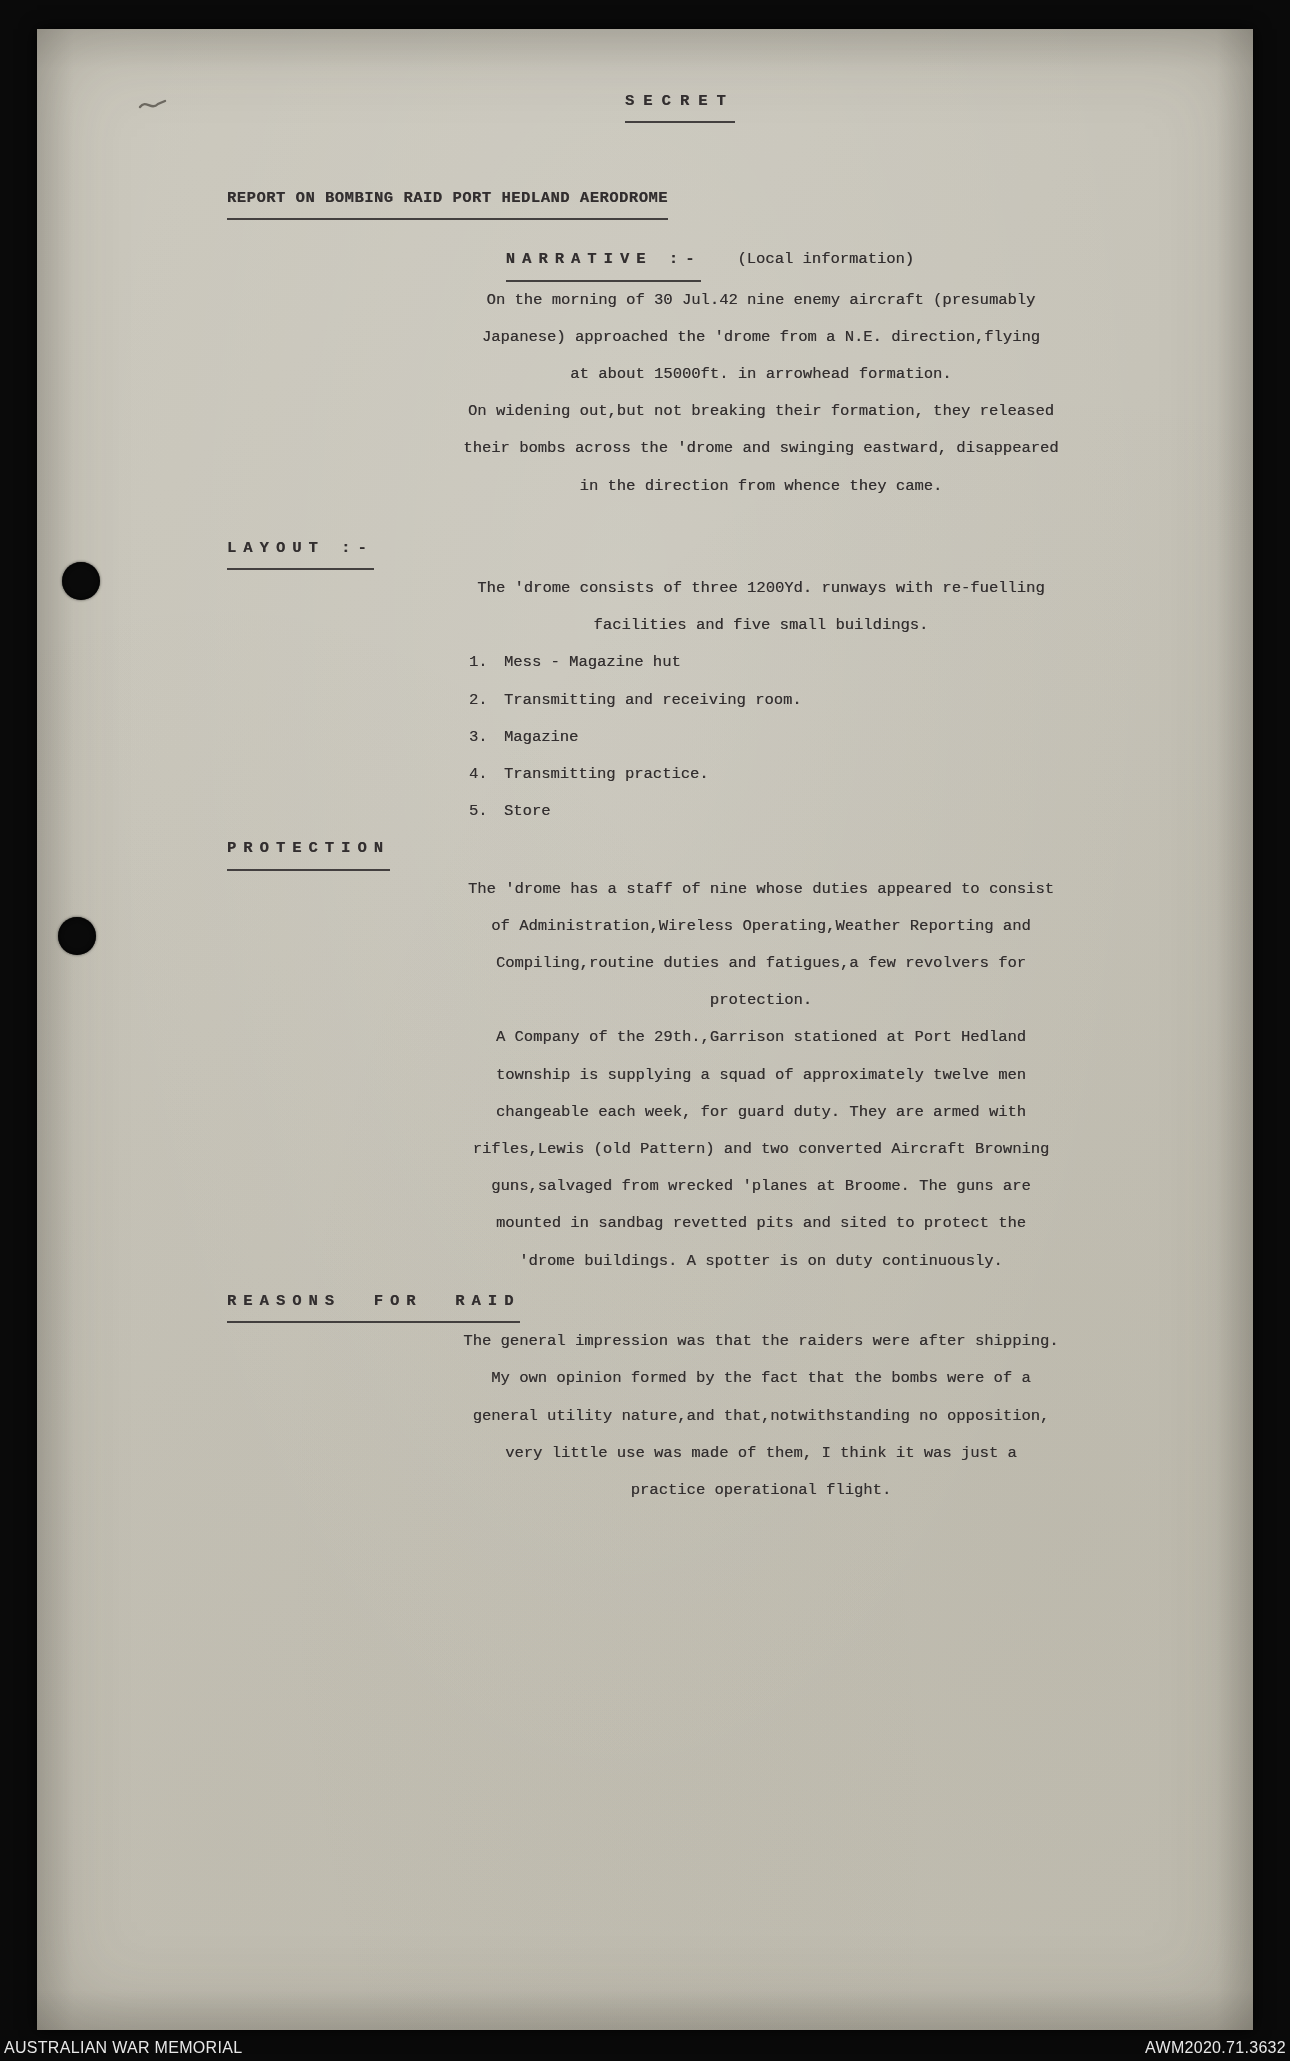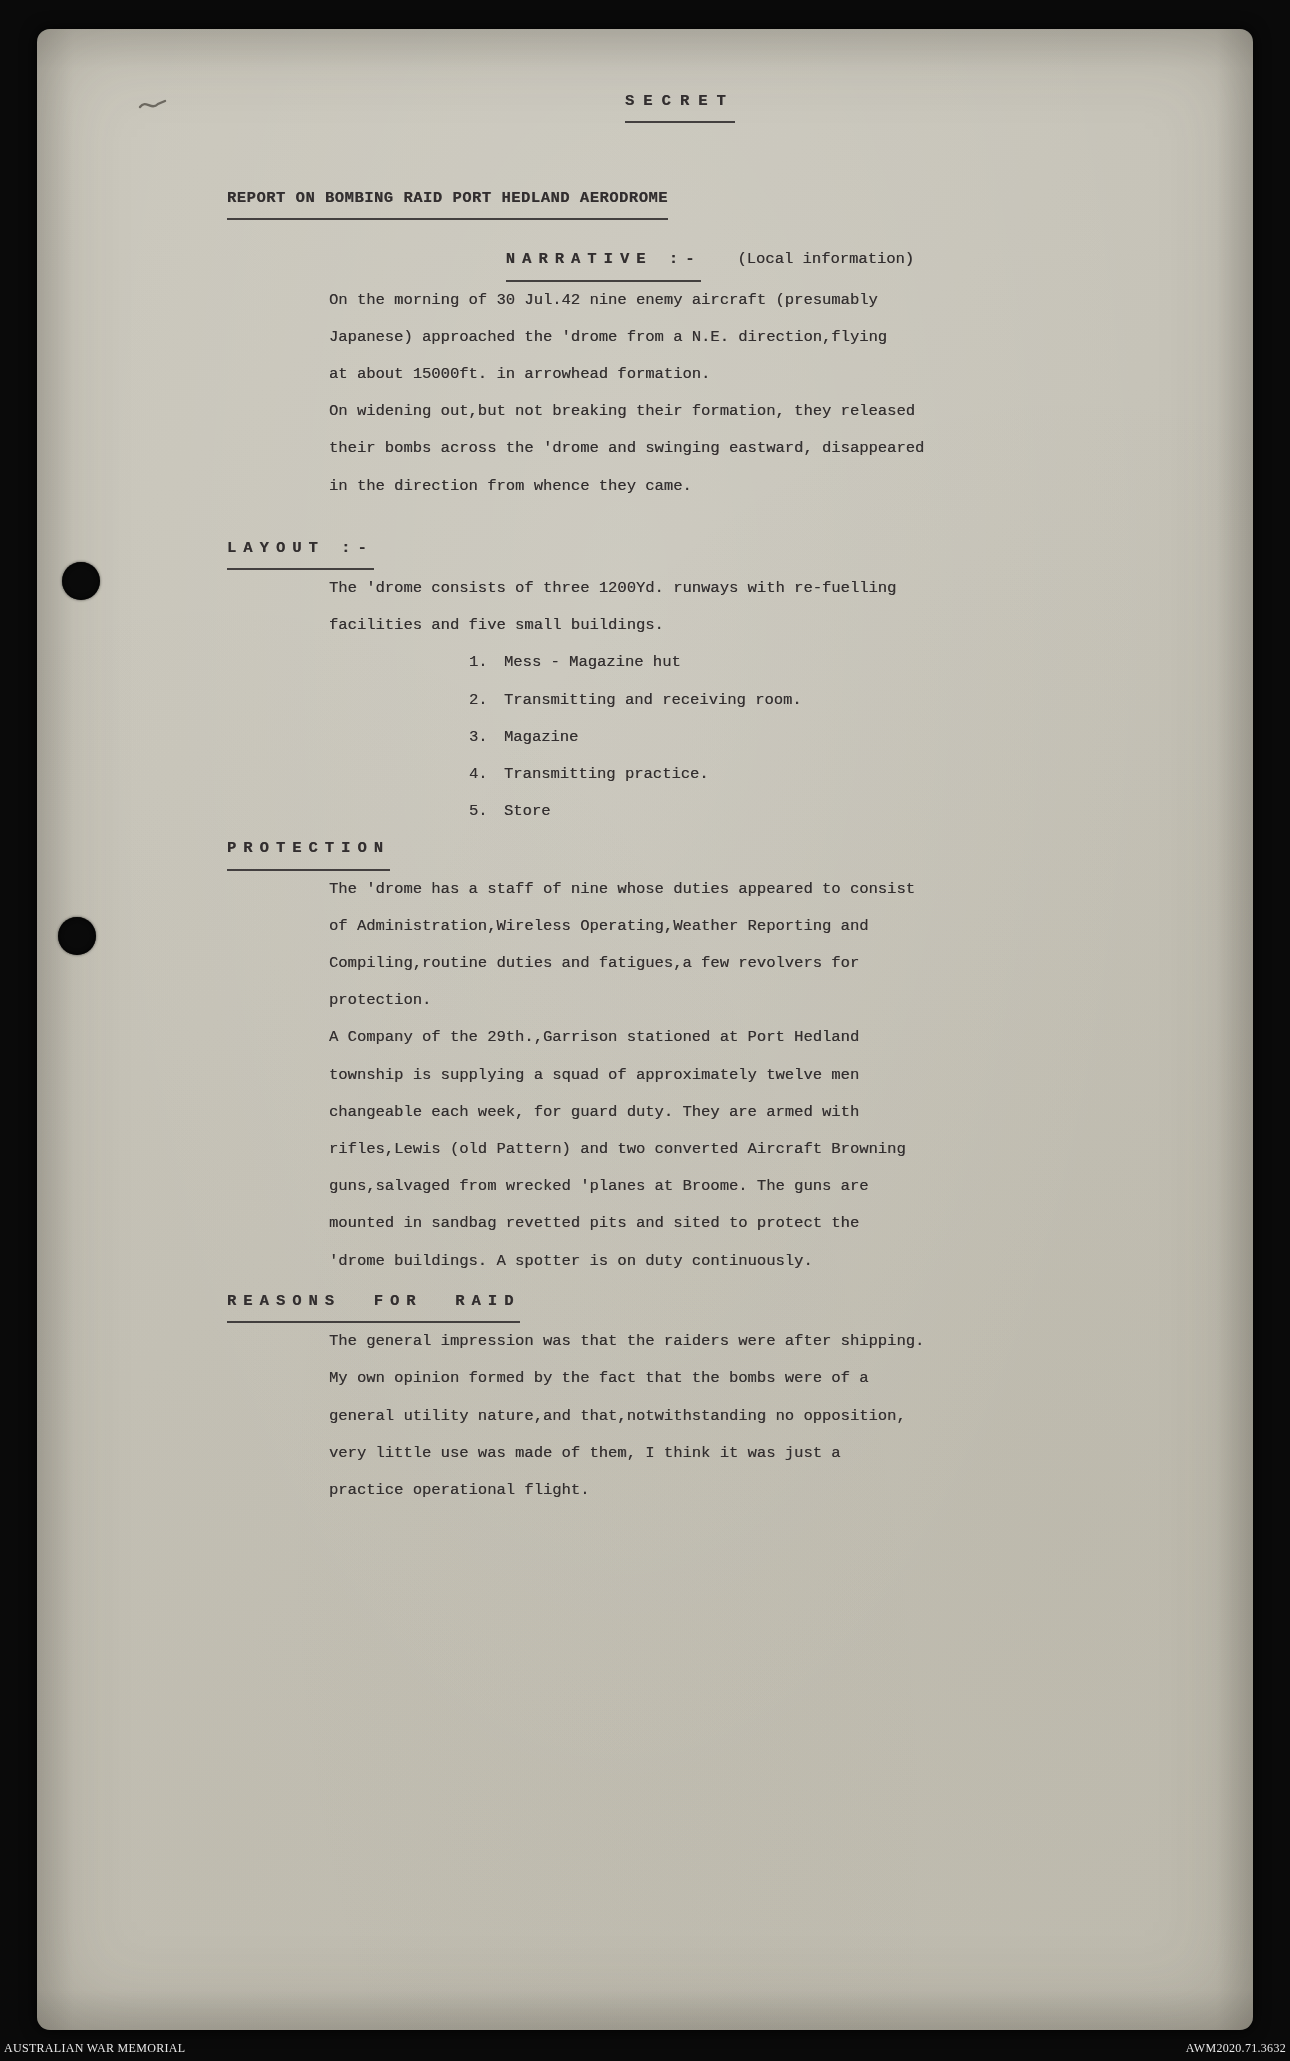--- a/index.html
+++ b/index.html
@@ -25,21 +25,20 @@
       radial-gradient(ellipse at 48% 28%, rgba(255,255,252,0.10), rgba(0,0,0,0) 62%),
       radial-gradient(ellipse at 85% 75%, rgba(110,100,75,0.07), rgba(0,0,0,0) 55%),
       radial-gradient(ellipse at 15% 90%, rgba(110,100,75,0.06), rgba(0,0,0,0) 50%),
       linear-gradient(135deg, #cbc8bd 0%, #c6c3b8 45%, #c1beb2 100%);
     box-shadow: inset 0 0 90px rgba(60,55,40,0.28), 0 0 16px rgba(0,0,0,0.85);
     padding: 54px 60px 7px 190px;
     color: #322e2f;
     font-size: 15.5px;
     line-height: 37.2px;
     text-shadow: 0.3px 0.3px 0.5px rgba(42,38,39,0.55);
-    border-radius: 13px;
   }
   .u {
     display: inline-block;
     border-bottom: 2px solid rgba(48,44,45,0.88);
     padding-bottom: 1px;
   }
   .classification {
     margin-left: 398px;
     width: max-content;
     font-weight: bold;
@@ -49,20 +48,21 @@
   .title-row .u { font-weight: bold; letter-spacing: 0.5px; }
   .heading-row { display: flex; align-items: baseline; }
   .heading { font-weight: bold; letter-spacing: 7px; white-space: pre; }
   .note { margin-left: 36px; letter-spacing: 0; }
   .mt-narrative { margin-top: 21px; justify-content: center; }
   .mt-layout { margin-top: 25px; }
   .mt-reasons { margin-top: 3px; }
   .para {
     margin-left: 102px;
     white-space: pre-line;
+    text-align: center;
   }
   .list { margin-left: 242px; }
   .list-row { display: flex; }
   .list-row .num { width: 35px; flex: 0 0 35px; }
   .hole {
     position: absolute;
     width: 38px; height: 38px;
     border-radius: 50%;
     background: #0a0a0a;
     box-shadow: 0 0 3px rgba(0,0,0,0.6), inset 0 0 5px rgba(0,0,0,0.9);
@@ -72,22 +72,22 @@
   .pencil-mark {
     position: absolute;
     left: 101px; top: 67px;
     width: 30px; height: 18px;
     opacity: 0.75;
   }
   .footer-text {
     position: absolute;
     top: 2041px;
     color: #e8e8e8;
-    font-family: Liberation Serif, serif;
-    font-size: 12px;
+    font-family: Liberation Sans, sans-serif;
+    font-size: 16px;
     line-height: 14px;
     letter-spacing: 0.3px;
     text-shadow: none;
   }
   .footer-left { left: 4px; }
   .footer-right { right: 4px; }
 </style>
 </head>
 <body>
 

